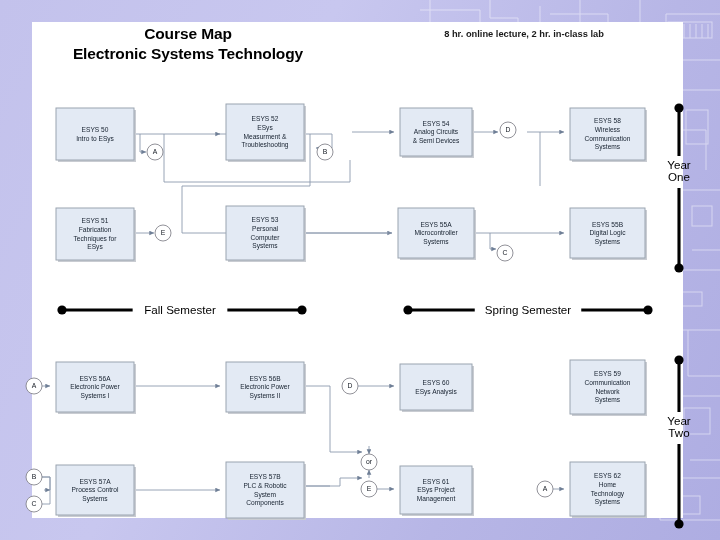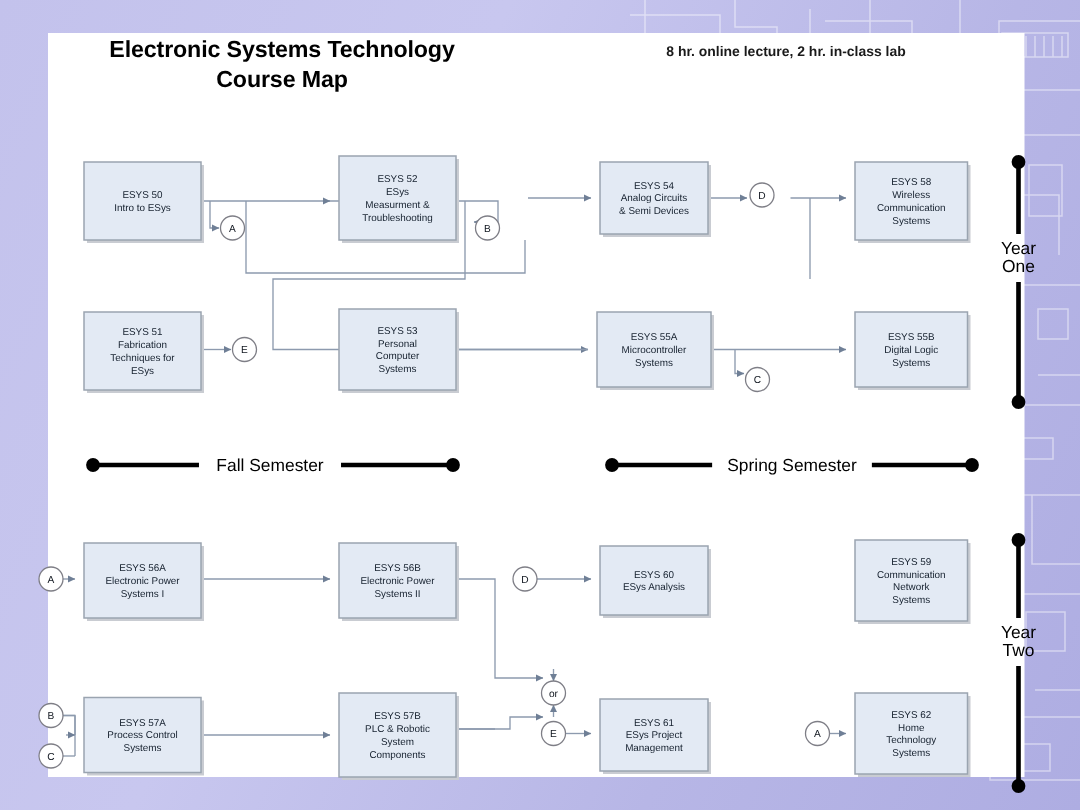--- a/index.html
+++ b/index.html
@@ -70,22 +70,22 @@
       <path d="M252 24 v14 M258 24 v14 M264 24 v14 M270 24 v14 M276 24 v14 M282 24 v14 M288 24 v14"></path>
       <path d="M12 46 l10 -14 l10 14 z"></path>
       <path d="M86 40 h18 M86 46 h18 M86 52 h18"></path>
       <path d="M176 58 h16 M176 64 h16"></path>
     </g>
   </svg>
 
   <div class="panel"></div>
 
   <div class="title">
+    <div>Course Map</div>
     <div>Electronic Systems Technology</div>
-    <div>Course Map</div>
   </div>
 
   <div class="subtitle">
     <div>8 hr. online lecture, 2 hr. in-class lab</div>
   </div>
 
   <svg class="diagram" viewBox="0 0 720 540">
     <defs>
       <marker id="ar" markerWidth="6" markerHeight="6" refX="5.2" refY="2.6" orient="auto">
         <path d="M0 0 L5.4 2.6 L0 5.2 z" fill="#6f7f96"></path>

